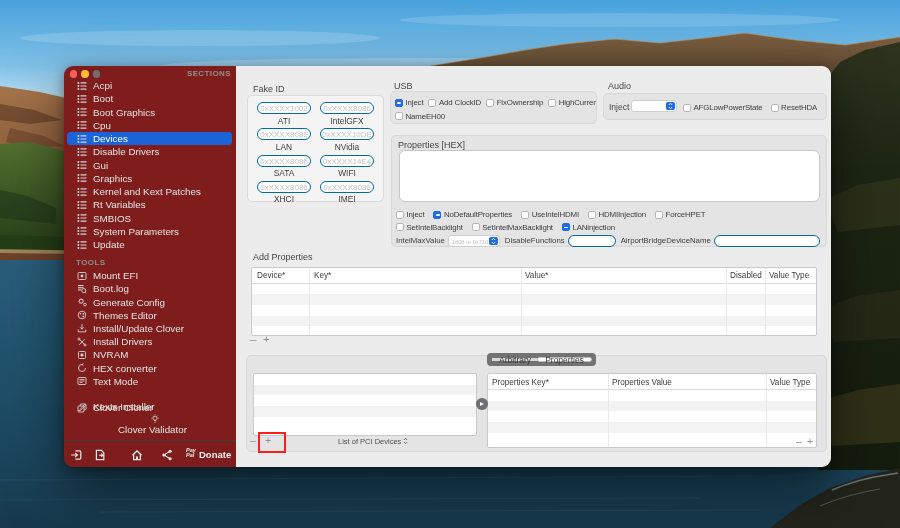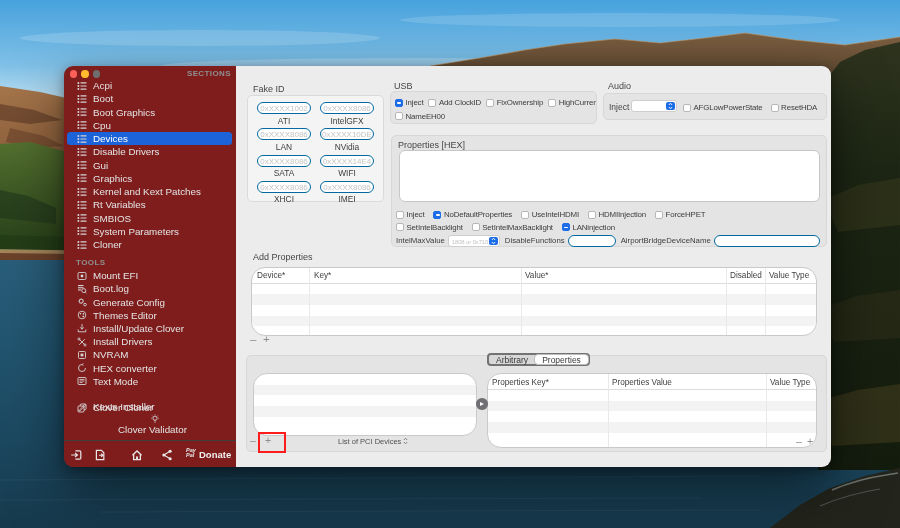--- a/index.html
+++ b/index.html
@@ -32,28 +32,28 @@
   .ckitem{display:flex;align-items:center;}
   .ckitem .cl{margin-left:2.5px;font-size:7.9px;color:#3c3c3c;white-space:nowrap;letter-spacing:-.15px;}
   .input{background:#fff;border:1px solid #0369a1;border-radius:6px;box-sizing:border-box;}
   .combo{position:relative;background:#fff;border:1px solid #cecece;border-radius:3px;box-sizing:border-box;}
   .combo .cbtn{position:absolute;right:.8px;top:.8px;bottom:.8px;width:9px;background:#1d6ce8;border-radius:2px;display:flex;align-items:center;justify-content:center;}
   .combo .ph{position:absolute;left:3px;top:2.6px;font-size:5.9px;color:#c3c3c3;white-space:nowrap;letter-spacing:-.1px;}
   #fakeid-panel{left:183px;top:29px;width:137px;height:107px;background:#f4f4f4;border-color:#dadada;padding:6px 9px 0 9px;display:grid;grid-template-columns:1fr 1fr;column-gap:9px;}
   .fcell{display:flex;flex-direction:column;align-items:center;height:26.3px;}
   .fcell .input{width:100%;height:12px;font-size:8px;color:#c4c4c4;text-align:center;line-height:11px;overflow:hidden;}
   .fcell .flb{font-size:8.4px;color:#3c3c3c;margin-top:1.5px;}
-  .tbl{position:absolute;background:#fff;border:1px solid #c9c9c9;border-radius:14px;box-sizing:border-box;overflow:hidden;}
+  .tbl{position:absolute;background:#fff;border:1px solid #c9c9c9;border-radius:2px;box-sizing:border-box;overflow:hidden;}
   .tbl .hd{position:relative;height:15px;border-bottom:1px solid #dcdcdc;}
   .tbl .hd span{position:absolute;top:3.8px;font-size:8.2px;color:#3f3f3f;white-space:nowrap;}
   .tbl .vline{position:absolute;top:0;bottom:0;width:1px;background:#e9e9e9;}
   .tbl .rows .r{height:10.7px;}
   .tbl .rows .r:nth-child(even){background:#f3f3f3;}
   .pm{position:absolute;font-size:11.5px;color:#8e8e8e;}
-  .seg{position:absolute;display:flex;background:#d8d8d8;border:2px solid #737373;border-radius:4px;font-size:8.5px;height:13.4px;box-sizing:border-box;z-index:10;}
+  .seg{position:absolute;display:flex;background:#d8d8d8;border:5px solid #737373;border-radius:4px;font-size:8.5px;height:13.4px;box-sizing:border-box;z-index:10;}
   .seg .s{display:flex;align-items:center;padding:0 7px;color:#383838;}
   .seg .s.sel{background:#fff;border:1px solid #bcbcbc;border-radius:4px;margin:-1px;}
   #arrow-btn{position:absolute;left:412px;top:332px;width:11.5px;height:11.5px;border-radius:50%;background:#6f6f74;display:flex;align-items:center;justify-content:center;z-index:5;}
   #arrow-btn .tri{width:0;height:0;border-left:4px solid #fff;border-top:2.6px solid transparent;border-bottom:2.6px solid transparent;margin-left:1px;}
   #pci-label{position:absolute;left:274px;top:370.5px;font-size:7.5px;color:#4f4f4f;display:flex;align-items:center;gap:2px;}
   #annotation-box{position:absolute;left:194px;top:366px;width:24px;height:17px;border:2px solid #ff1c1c;z-index:50;}
 </style>
 </head>
 <body>
 
@@ -311,21 +311,21 @@
                 <g fill="#d4d4d4">
                   <circle cx="1.4" cy="1.9" r="1"></circle>
                   <circle cx="1.4" cy="5" r="1"></circle>
                   <circle cx="1.4" cy="8.1" r="1"></circle>
                   <rect x="3.4" y="1.3" width="6.2" height="1.2" rx=".4"></rect>
                   <rect x="3.4" y="4.4" width="6.2" height="1.2" rx=".4"></rect>
                   <rect x="3.4" y="7.5" width="6.2" height="1.2" rx=".4"></rect>
                 </g>
               </svg>
             </span>
-            <span class="lb">Cloner</span>
+            <span class="lb">Update</span>
           </div>
         </div>
       <div id="tools-header">TOOLS</div>
       <div id="tools-list">
           <div class="side-item" style="top: 203px;">
             <span class="ic">
               <svg width="10" height="10" viewBox="0 0 10 10">
                 <rect x="1" y="1.5" width="8" height="7" rx="1.2" stroke="#d4d4d4" fill="none" stroke-width=".9"></rect>
                 <circle cx="5" cy="5" r="1.4" fill="#d4d4d4"></circle>
               </svg>

